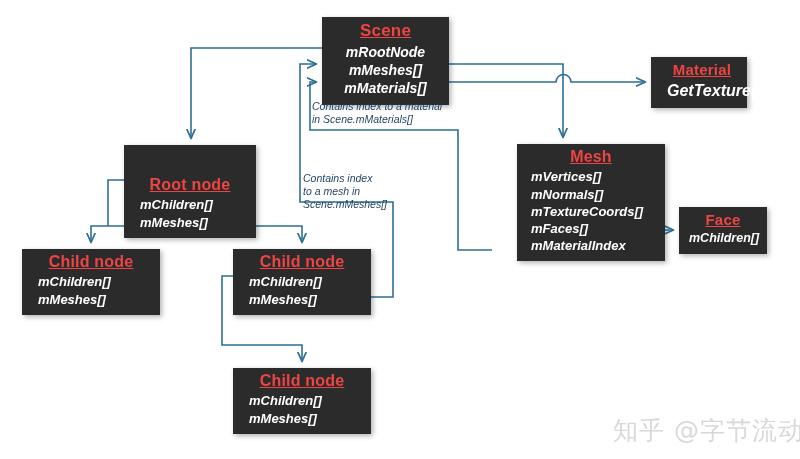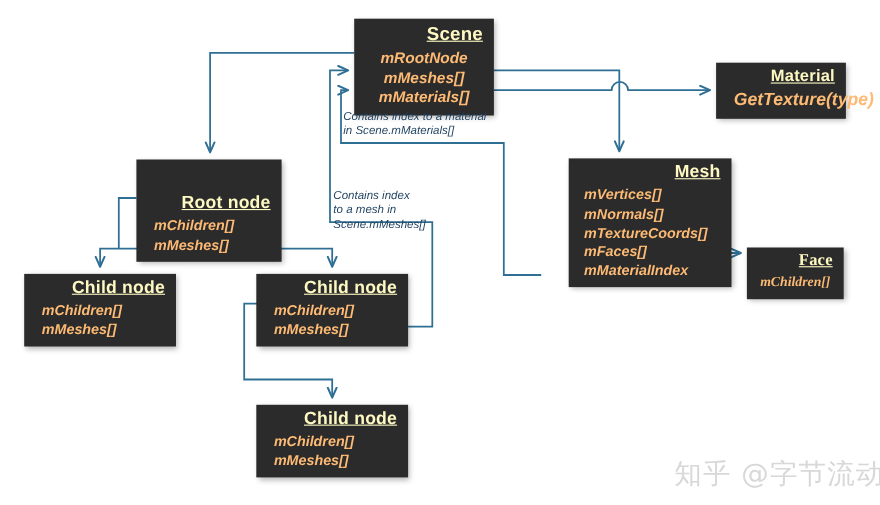--- a/index.html
+++ b/index.html
@@ -25,60 +25,60 @@
   }
   .node {
     position: absolute;
     background: #2b2b2b;
     box-sizing: border-box;
     padding: 4px 10px 7px 10px;
     box-shadow: 2px 2px 5px rgba(0,0,0,0.30);
     z-index: 5;
   }
   .node .title {
-    color: #fef9c3;
+    color: #ef4444;
     font-weight: bold;
     font-style: normal;
-    text-align: right;
+    text-align: center;
     text-decoration: underline;
     letter-spacing: 0.2px;
     line-height: 1.15;
     white-space: nowrap;
   }
   .node .fields {
     margin-top: 2px;
   }
   .node .field {
-    color: #fdba74;
+    color: #ffffff;
     font-style: italic;
     font-weight: bold;
     line-height: 1.32;
     white-space: nowrap;
     text-align: left;
   }
   .node.center .field { text-align: center; }
 
   
   #node-scene      { left: 322px; top: 17px;  width: 127px; }
   #node-scene .title { font-size: 17px; }
   #node-scene .field { font-size: 14px; text-align: center; }
 
-  #node-material   { left: 651px; top: 57px;  width: 118px; padding-left: 16px; }
+  #node-material   { left: 651px; top: 57px;  width: 96px; padding-left: 16px; }
   #node-material .title { font-size: 15px; }
   #node-material .field { font-size: 16px; text-align: center; }
 
   #node-root       { left: 124px; top: 145px; width: 132px; }
   #node-root .title { font-size: 16px; margin-top: 27px; }
   #node-root .field { font-size: 13px; }
 
   #node-mesh       { left: 492px; top: 144px; width: 148px; margin-left: 25px; }
   #node-mesh .title { font-size: 16px; }
   #node-mesh .field { font-size: 13px; }
 
-  #node-face       { left: 679px; top: 225px; width: 88px; font-family: Liberation Serif, serif; }
+  #node-face       { left: 679px; top: 207px; width: 88px; }
   #node-face .title { font-size: 15px; }
   #node-face .field { font-size: 12.5px; text-align: center; }
 
   #node-child-1    { left: 22px;  top: 249px; width: 138px; }
   #node-child-2    { left: 233px; top: 249px; width: 138px; }
   #node-child-3    { left: 233px; top: 368px; width: 138px; }
   #node-child-1 .title, #node-child-2 .title, #node-child-3 .title { font-size: 16px; }
   #node-child-1 .field, #node-child-2 .field, #node-child-3 .field { font-size: 13px; }
   #node-child-1 .fields, #node-child-2 .fields, #node-child-3 .fields { padding-left: 6px; }
   #node-root .fields { padding-left: 6px; }

